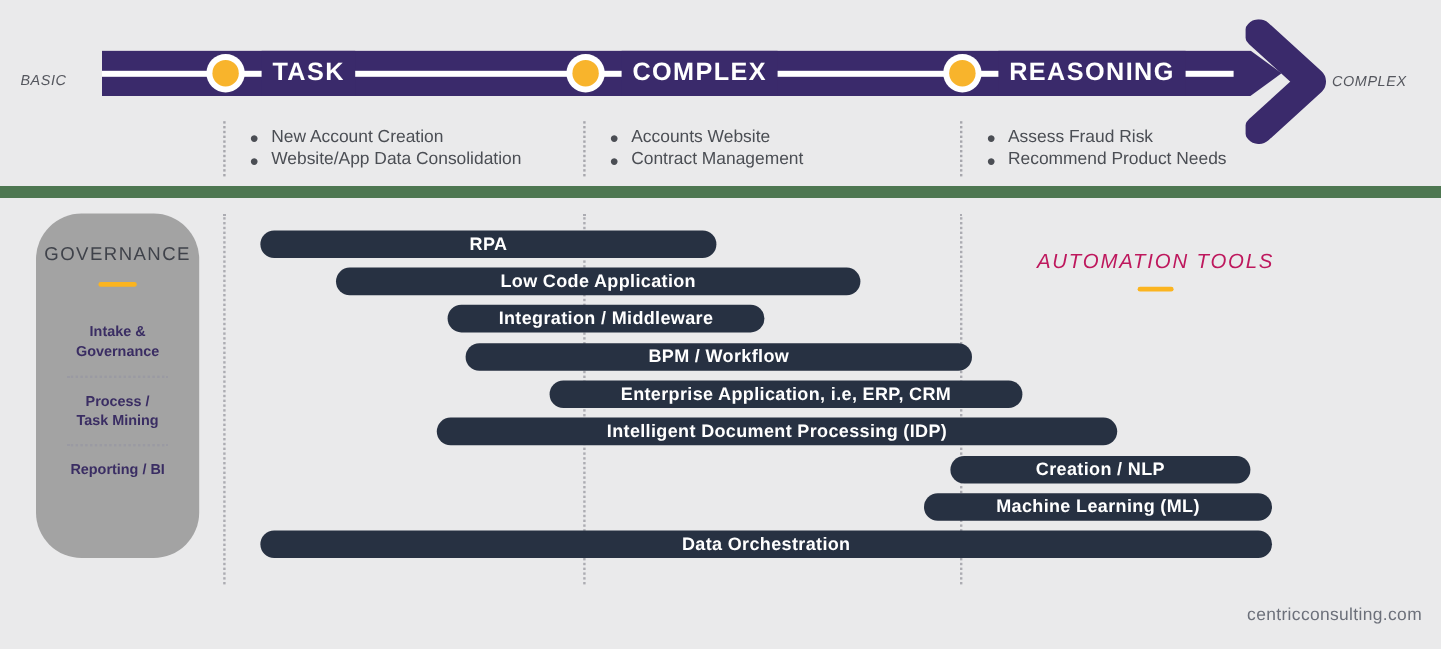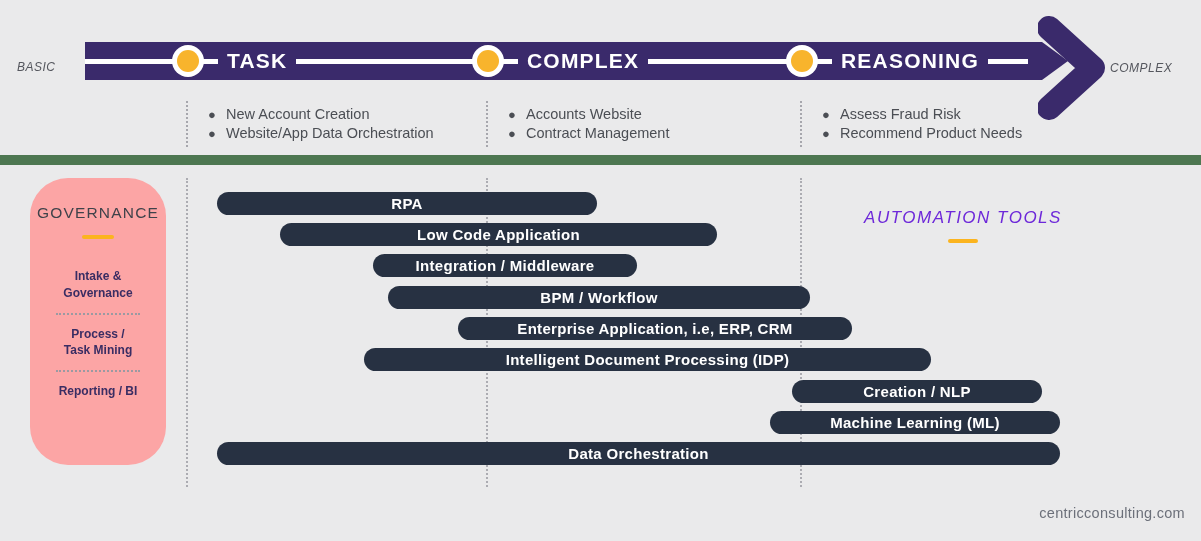--- a/index.html
+++ b/index.html
@@ -50,21 +50,21 @@
   }
   .vdots.top{ top:101px; height:46px; }
   .vdots.bottom{ top:178px; height:309px; border-left:2px dotted #ACACB2; }
   
   .divider{
     position:absolute; left:0; top:155px; width:100%; height:10px; background:#4E7751;
   }
   
   .gov-card{
     position:absolute; left:30px; top:178px; width:136px; height:287px;
-    background:#fca5a5; border-radius:38px; text-align:center;
+    background:#a3a3a3; border-radius:38px; text-align:center;
   }
   .gov-title{
     margin-top:26px; font-size:15.5px; letter-spacing:1.2px;
     color:#3F424A; font-weight:500;
   }
   .accent-underline{
     width:32px; height:4px; border-radius:2px; background:#FBB41F;
     margin:13px auto 0 auto;
   }
   .gov-items{ margin-top:18px; }
@@ -72,21 +72,21 @@
     font-size:12px; font-weight:bold; color:#3A2D63;
     line-height:1.4; white-space:pre-line; padding:11px 6px;
   }
   .dotted-sep{
     width:84px; margin:0 auto; border-top:2px dotted #9A9AA2; height:0;
   }
   
   .tools-title{
     position:absolute; left:850px; top:208px; width:226px; text-align:center;
     font-size:17px; font-style:italic; letter-spacing:1.5px;
-    color:#6d28d9; font-weight:500;
+    color:#be185d; font-weight:500;
   }
   .tools-title .accent-underline{ margin-top:11px; width:30px; }
   
   .bar{
     position:absolute; height:23px; border-radius:12px; background:#273142;
     display:flex; align-items:center; justify-content:center;
     color:#ffffff; font-size:15px; font-weight:bold; letter-spacing:0.3px;
     white-space:nowrap;
   }
   
@@ -147,21 +147,21 @@
   </div>
 
   <div class="site-url">centricconsulting.com</div>
 <div class="bullet-group" style="left: 208px;">
       <div class="bullet-row">
         <div class="dot">●</div>
         <div class="txt">New Account Creation</div>
       </div>
       <div class="bullet-row">
         <div class="dot">●</div>
-        <div class="txt">Website/App Data Orchestration</div>
+        <div class="txt">Website/App Data Consolidation</div>
       </div>
     </div>
     <div class="vdots top" style="left: 186px;"></div>
     <div class="vdots bottom" style="left: 186px;"></div>
     <div class="bullet-group" style="left: 508px;">
       <div class="bullet-row">
         <div class="dot">●</div>
         <div class="txt">Accounts Website</div>
       </div>
       <div class="bullet-row">

